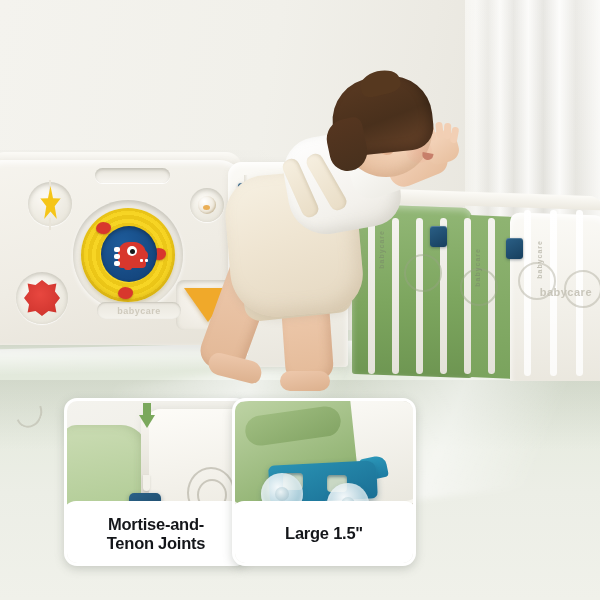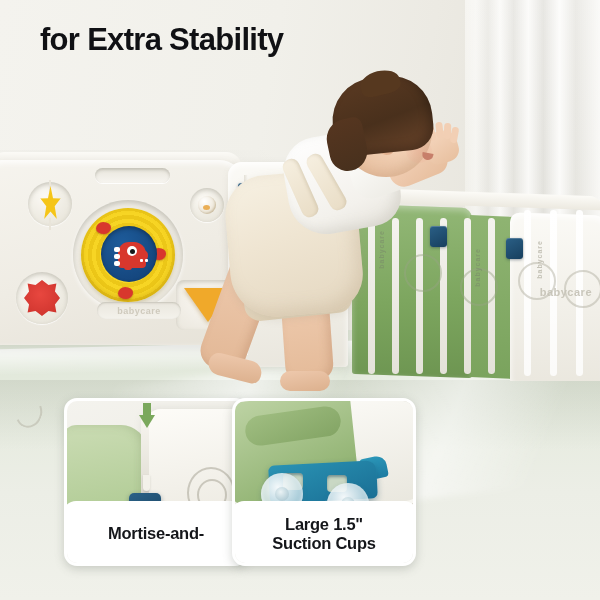--- a/index.html
+++ b/index.html
@@ -409,21 +409,20 @@
     <div class="cheek"></div>
     <div class="eye"></div>
     <div class="mouth"></div>
     <div class="ear"></div>
     <div class="hair"></div>
     <div class="hair-side"></div>
     <div class="hair-tuft"></div>
   </div>
 
   <div class="headline">
-    <span class="l2">for Extra Stability</span>
   </div>
 
   <div class="cards">
 
     <div class="card card-1">
       <div class="card-photo">
         <div class="c1-bg"></div>
         <div class="c1-green"></div>
         <div class="c1-white"></div>
         <div class="c1-swirl"></div>
@@ -433,20 +432,21 @@
         <div class="c1-clip">
           
         </div>
         <div class="c1-arrow">
           <div class="c1-arrow-stem"></div>
           <div class="c1-arrow-head"></div>
         </div>
       </div>
       <div class="card-label">
         <span>Mortise-and-</span>
+        <span>Tenon Joints</span>
       </div>
     </div>
 
     <div class="card card-2">
       <div class="card-photo">
         <div class="c2-bg"></div>
         <div class="c2-slats"></div>
         <div class="c2-white"></div>
         <div class="c2-green"></div>
         <div class="c2-green-dark"></div>
@@ -454,19 +454,18 @@
         <div class="c2-teal"></div>
         <div class="c2-hole c2-hole-1"></div>
         <div class="c2-hole c2-hole-2"></div>
         <div class="c2-cup c2-cup-1"></div>
         <div class="c2-cup-core c2-cup-core-1"></div>
         <div class="c2-cup c2-cup-2"></div>
         <div class="c2-cup-core c2-cup-core-2"></div>
       </div>
       <div class="card-label">
         <span>Large 1.5"</span>
-        <span>Suction Cups</span>
       </div>
     </div>
 
 
   </div>
 </div>
 
 </body></html>

